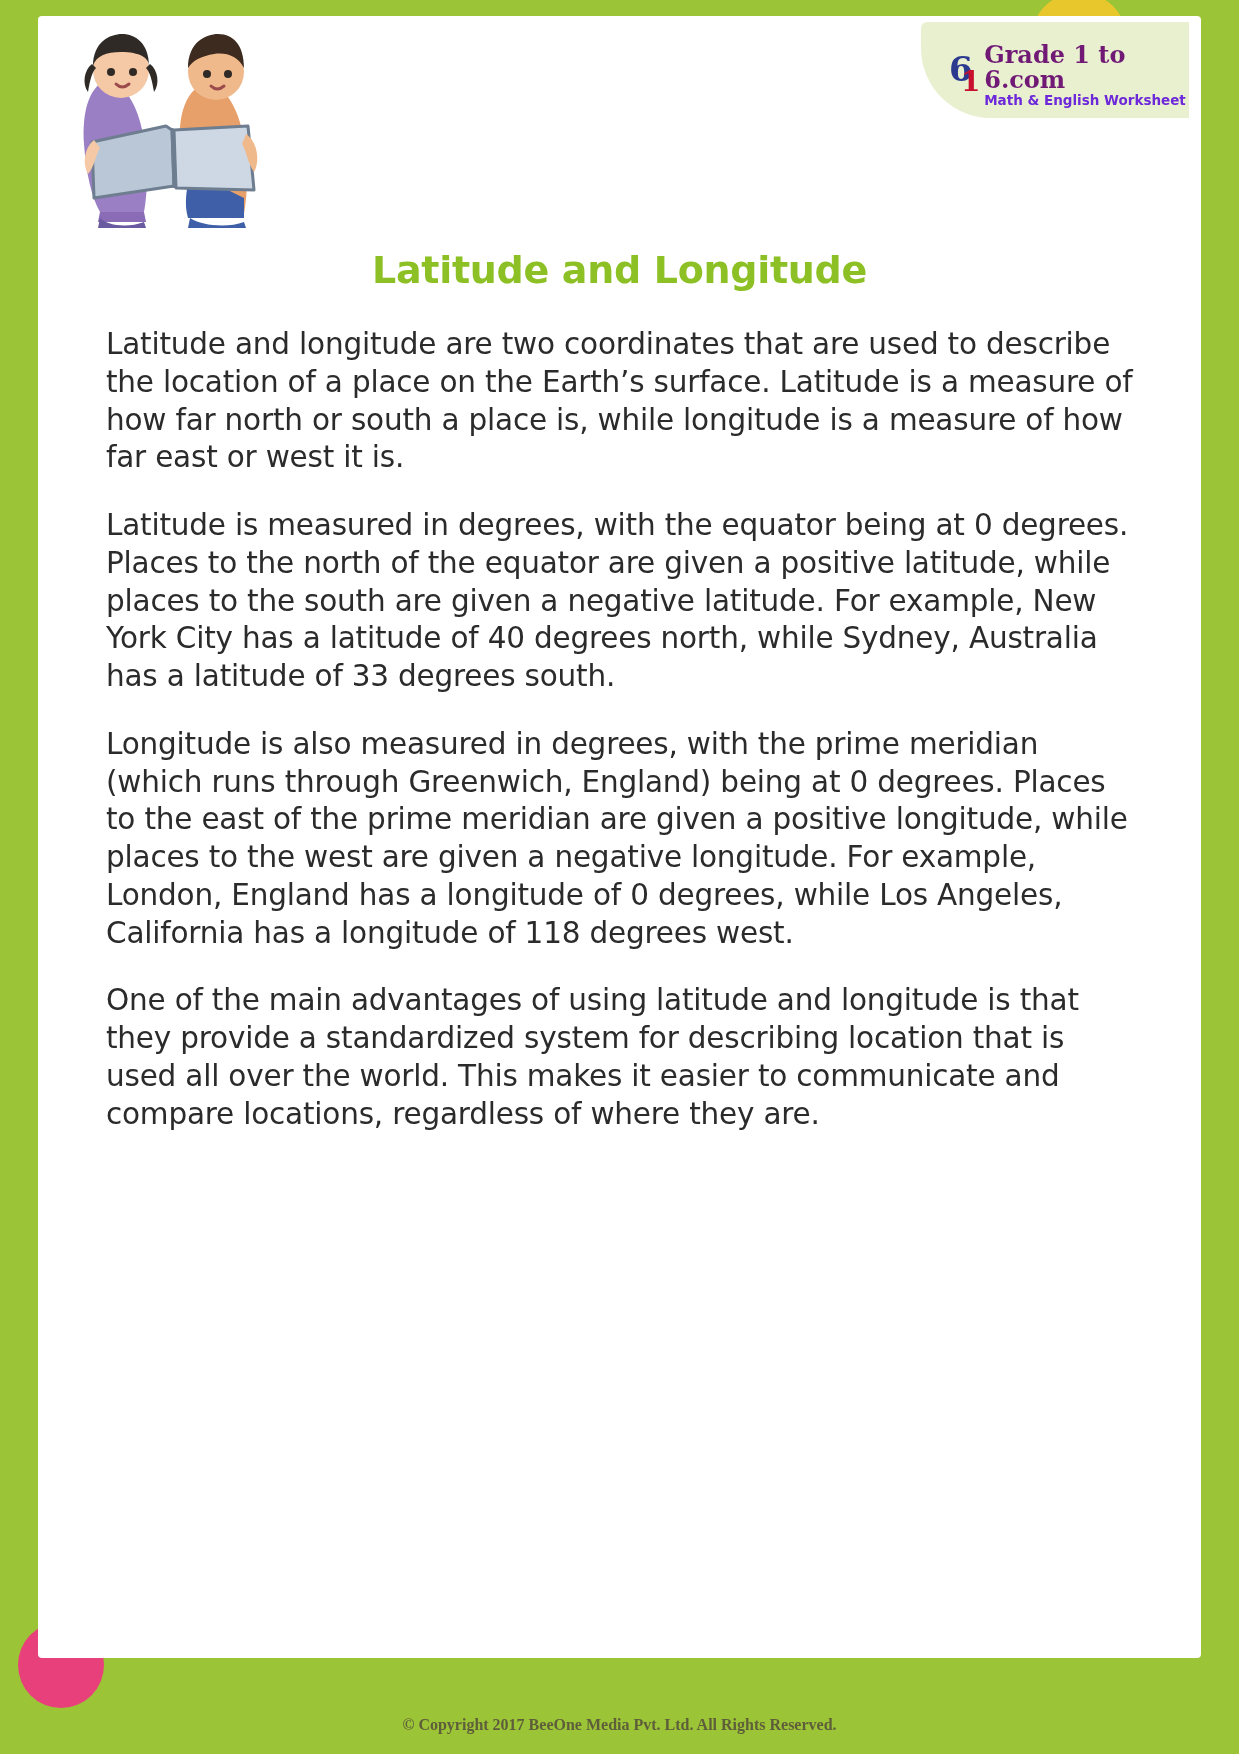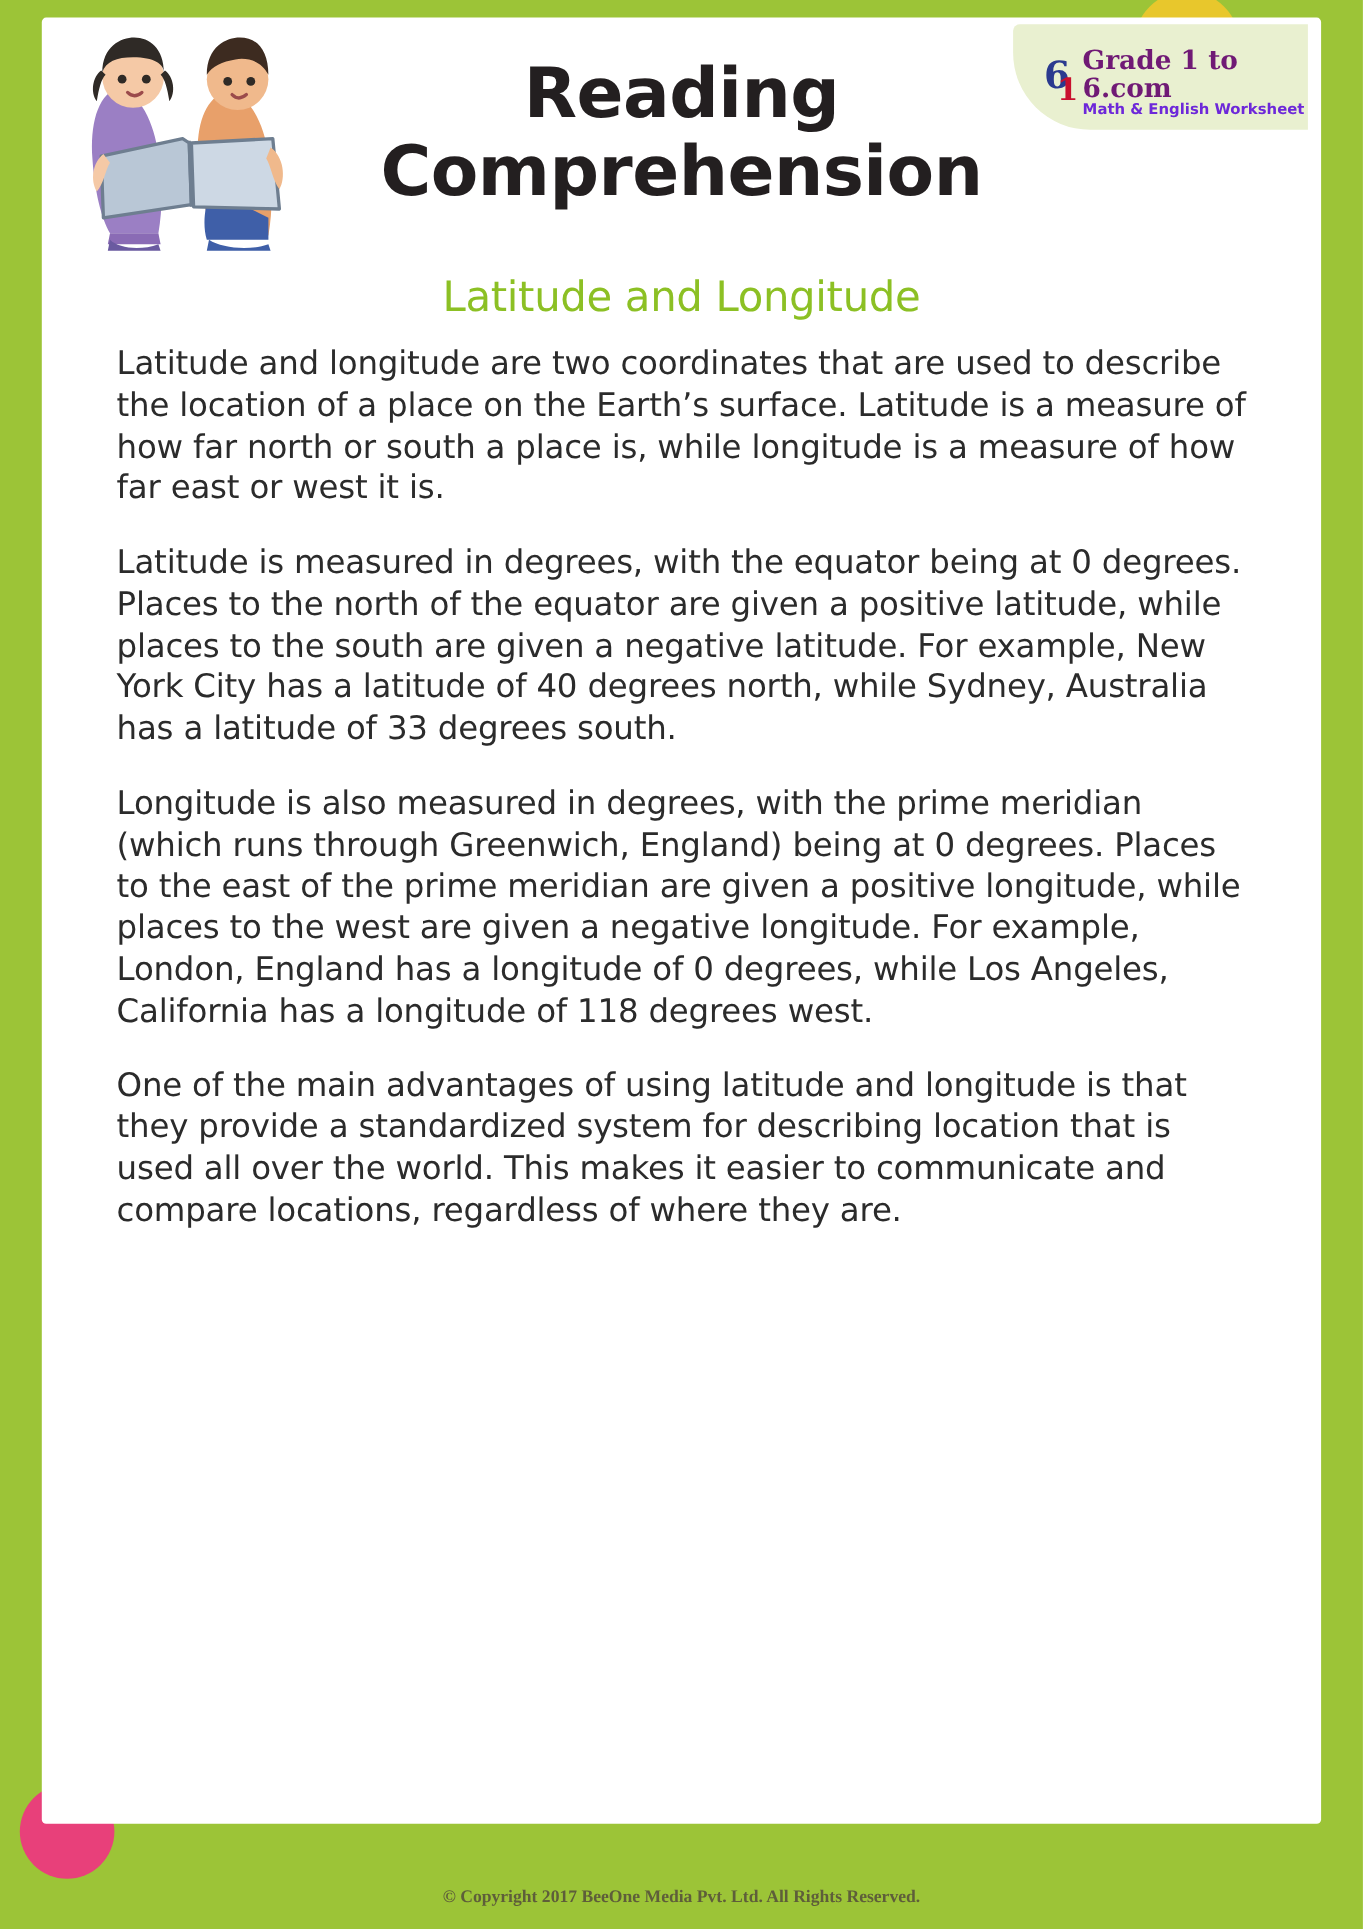--- a/index.html
+++ b/index.html
@@ -80,21 +80,21 @@
     letter-spacing: -0.5px;
   }
 
   .subtitle {
     position: absolute;
     left: 0;
     right: 0;
     top: 232px;
     text-align: center;
     font-family: "DejaVu Sans", sans-serif;
-    font-weight: normal;
+    font-weight: bold;
     font-size: 38px;
     color: #8cc024;
     letter-spacing: -0.3px;
   }
 
   
   .logo-badge {
     position: absolute;
     right: 12px;
     top: 6px;
@@ -163,21 +163,21 @@
     position: absolute;
     left: 68px;
     right: 62px;
     top: 296px;
   }
   .para {
     font-family: "DejaVu Sans", sans-serif;
     font-size: 29.5px;
     line-height: 1.28;
     color: #2b2b2b;
-    margin: 0 0 30px 0;
+    margin: 14px 0 30px 0;
     letter-spacing: -0.2px;
   }
 
   .footer {
     position: absolute;
     left: 0;
     right: 0;
     bottom: 20px;
     text-align: center;
     font-family: "Liberation Serif", serif;
@@ -225,24 +225,20 @@
         <path d="M126 108 L200 104 L206 168 L128 166 Z" fill="#cdd8e4" stroke="#6e7e90" stroke-width="3" stroke-linejoin="round"></path>
         <path d="M124 106 L126 166" stroke="#6e7e90" stroke-width="3"></path>
 
         <path d="M46 118 C36 126 34 142 40 152 C46 146 48 132 52 126 Z" fill="#f5c9a6"></path>
         <path d="M198 112 C210 120 212 140 206 150 C200 142 198 128 194 122 Z" fill="#f0b98c"></path>
 
         <path d="M52 196 C60 204 80 206 96 200 L98 206 L50 206 Z" fill="#6a5aa0"></path>
         <path d="M142 196 C154 204 180 206 196 200 L198 206 L140 206 Z" fill="#3f5fa8"></path>
       </svg>
 
-      <div class="title-block">
-        <div class="title-line">Reading</div>
-        <div class="title-line">Comprehension</div>
-      </div>
 
       <div class="logo-badge">
         <div class="logo-inner">
           <div class="logo-mark">
             <span class="g6">6</span>
             <span class="one">1</span>
           </div>
           <div>
             <div class="logo-text-main">Grade 1 to 6.com</div>
             <div class="logo-text-sub">Math &amp; English Worksheet</div>

